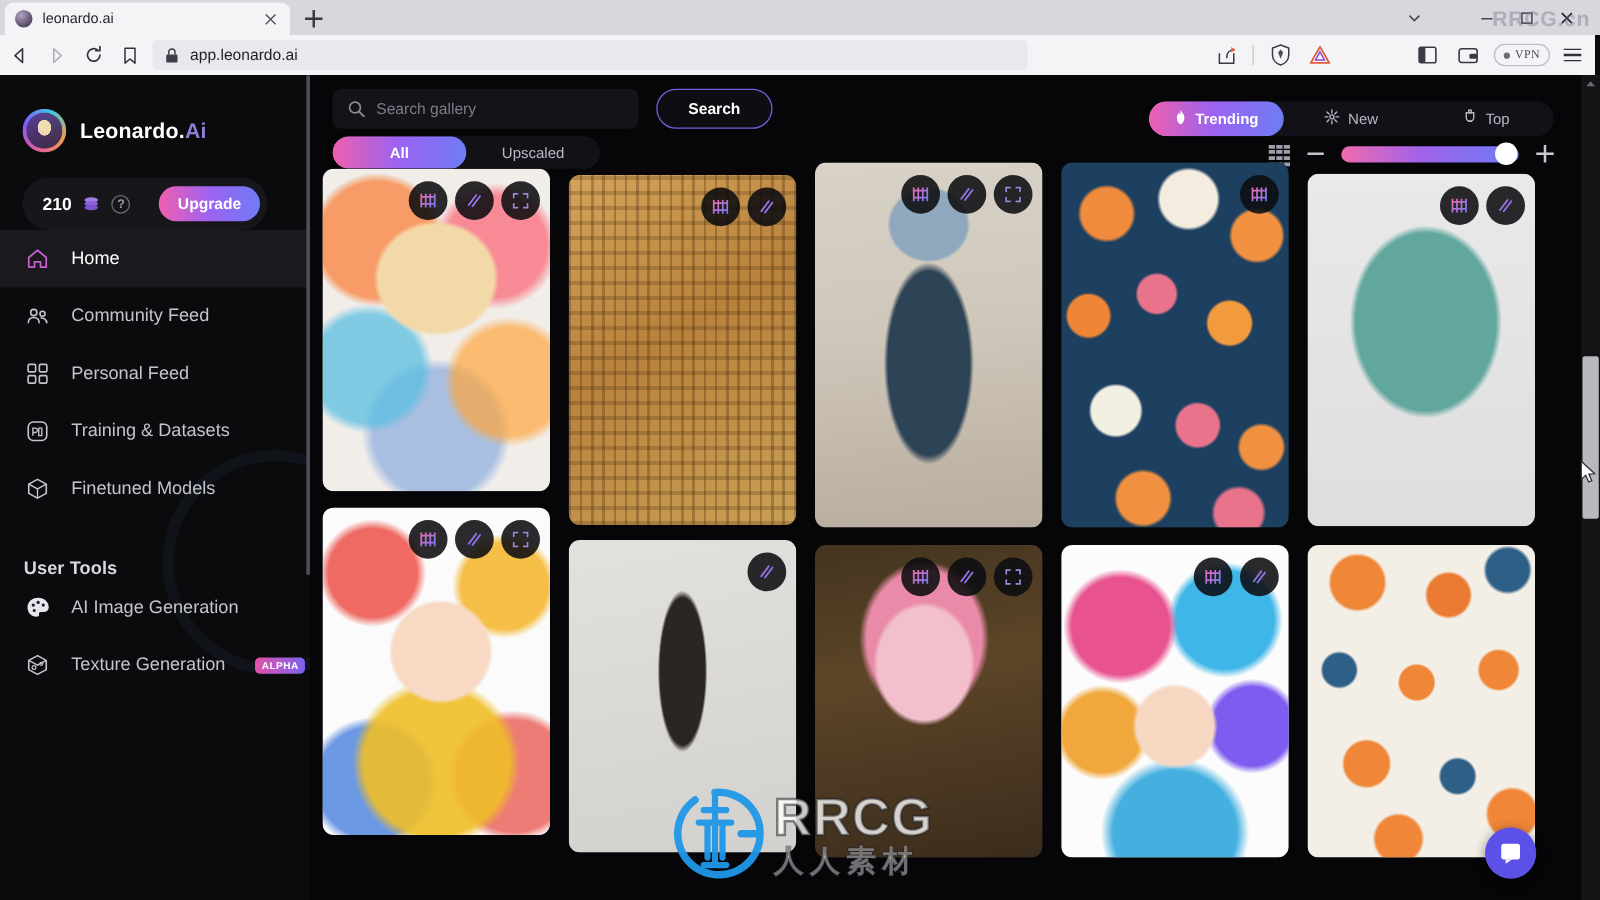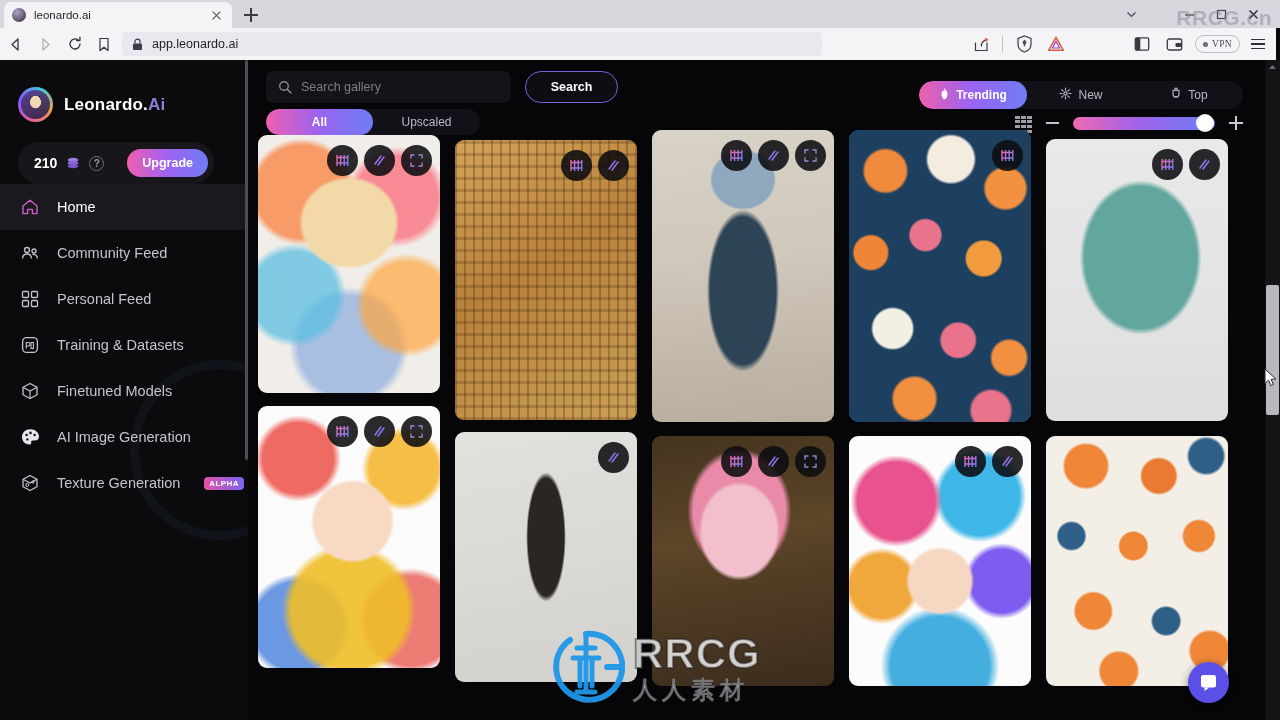--- a/index.html
+++ b/index.html
@@ -370,21 +370,21 @@
     color: rgba(255,255,255,.82);
     -webkit-text-stroke: 2px rgba(30,30,35,.55);
   }
   .wm-cn {
     font-size: 24px; font-weight: 700; letter-spacing: 5px; margin-top: 3px;
     color: rgba(255,255,255,.8);
     -webkit-text-stroke: 1.5px rgba(30,30,35,.5);
   }
   .wm-top {
     position: absolute; right: 8px; top: 6px; z-index: 60;
-    font-size: 21px; font-weight: 700; color: rgba(120,120,135,.42);
+    font-size: 17px; font-weight: 700; color: rgba(120,120,135,.42);
     letter-spacing: .5px; pointer-events: none;
   }
 </style>
 </head>
 <body>
 
 <div class="window">
 
   <div class="chrome-tabbar">
     <div class="tab">
@@ -565,20 +565,21 @@
       <div class="nav-item">
         <span class="nav-ico">
           <svg width="20" height="20" viewBox="0 0 20 20">
             <path d="M10 2.5 L17 6.3 V13.7 L10 17.5 L3 13.7 V6.3 Z" fill="none" stroke="#c4c4ce" stroke-width="1.3" stroke-linejoin="round"></path>
             <path d="M3 6.3 L10 10.1 L17 6.3 M10 10.1 V17.5" fill="none" stroke="#c4c4ce" stroke-width="1.1"></path>
           </svg>
         </span>
         <span>Finetuned Models</span>
       </div>
 
+      <div class="nav-section-label" style="margin-top:33px">User Tools</div>
 
       <div class="nav-item">
         <span class="nav-ico">
           <svg width="21" height="20" viewBox="0 0 21 20">
             <path d="M10.5 2.2 C5.4 2.2 2 5.6 2 10 C2 14.1 5.1 17.4 9.3 17.4 C11 17.4 11.5 16.4 11.2 15.4 C10.9 14.3 11.7 13.6 12.8 13.6 H15 C17.4 13.6 19 12.1 19 9.8 C19 5.6 15.3 2.2 10.5 2.2 Z" fill="#e6e6ee"></path>
             <circle cx="6.6" cy="8" r="1.3" fill="#1a1a20"></circle>
             <circle cx="10.5" cy="5.9" r="1.3" fill="#1a1a20"></circle>
             <circle cx="14.6" cy="8" r="1.3" fill="#1a1a20"></circle>
             <circle cx="7.4" cy="12.4" r="1.2" fill="#1a1a20"></circle>
           </svg>
@@ -889,21 +890,21 @@
                 </div>
             </div>
           </div>
           <div class="gcard" style="top:288px;height:250px">
             <div class="art art-floral-cream"></div>
           </div>
         </div>
 
       </div>
 
-      <div class="wm-center" style="left:299px;top:568px;">
+      <div class="wm-center" style="left:285px;top:568px;">
         <span class="wm-mark">
           <svg width="78" height="78" viewBox="0 0 78 78">
             <path d="M39 6 A33 33 0 1 1 23 12" fill="none" stroke="#1f97e8" stroke-width="6" stroke-linecap="round"></path>
             <path d="M39 8 V26 M30 20 H48 M26 30 H52 M33 30 V58 M45 30 V58 M39 26 V64 M30 64 H48" stroke="#1f97e8" stroke-width="5" stroke-linecap="round" fill="none"></path>
             <path d="M60 39 H72" stroke="#1f97e8" stroke-width="6" stroke-linecap="round"></path>
           </svg>
         </span>
         <span class="wm-text">
           <span class="wm-rrcg">RRCG</span>
           <span class="wm-cn">人人素材</span>

